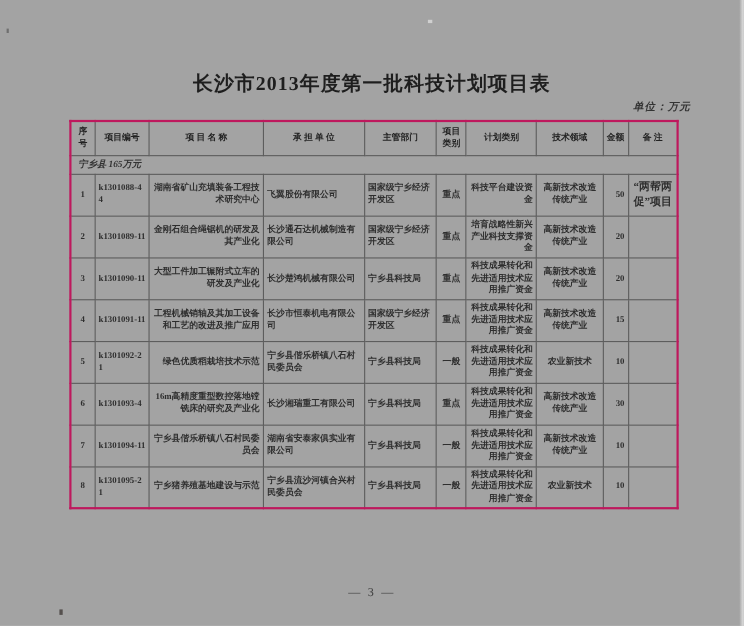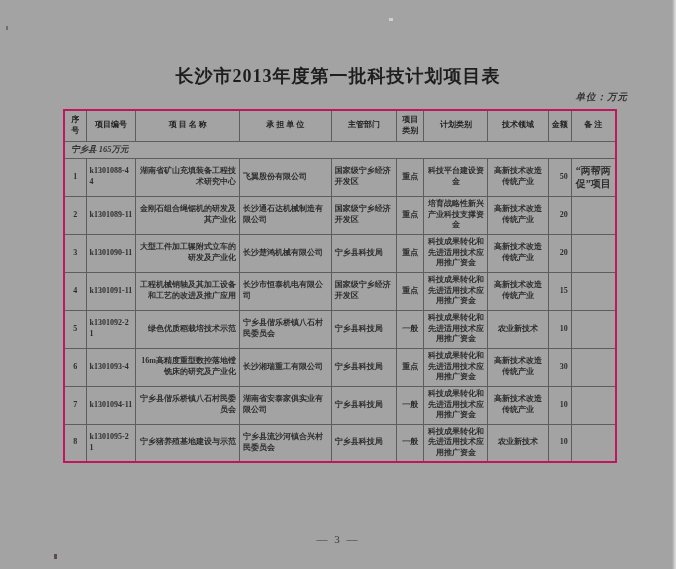--- a/index.html
+++ b/index.html
@@ -68,21 +68,21 @@
     color: #333;
   }
   tbody tr.data-row { height: 38px; }
   tbody tr.data-row td { font-weight: bold; color: #2e2e2e; }
   .c-seq     { text-align: center; }
   .c-code    { text-align: left; }
   .c-name    { text-align: right; }
   .c-unit    { text-align: left; }
   .c-dept    { text-align: left; }
   .c-category{ text-align: center; }
-  .c-plan    { text-align: center; }
+  .c-plan    { text-align: right; }
   .c-field   { text-align: center; margin-left: 19px; }
   .c-amount  { text-align: right; }
   .c-remark  { text-align: center; font-size: 10px; }
   .page-number {
     position: absolute;
     bottom: 24px;
     left: 0;
     width: 100%;
     text-align: center;
     font-size: 11px;

